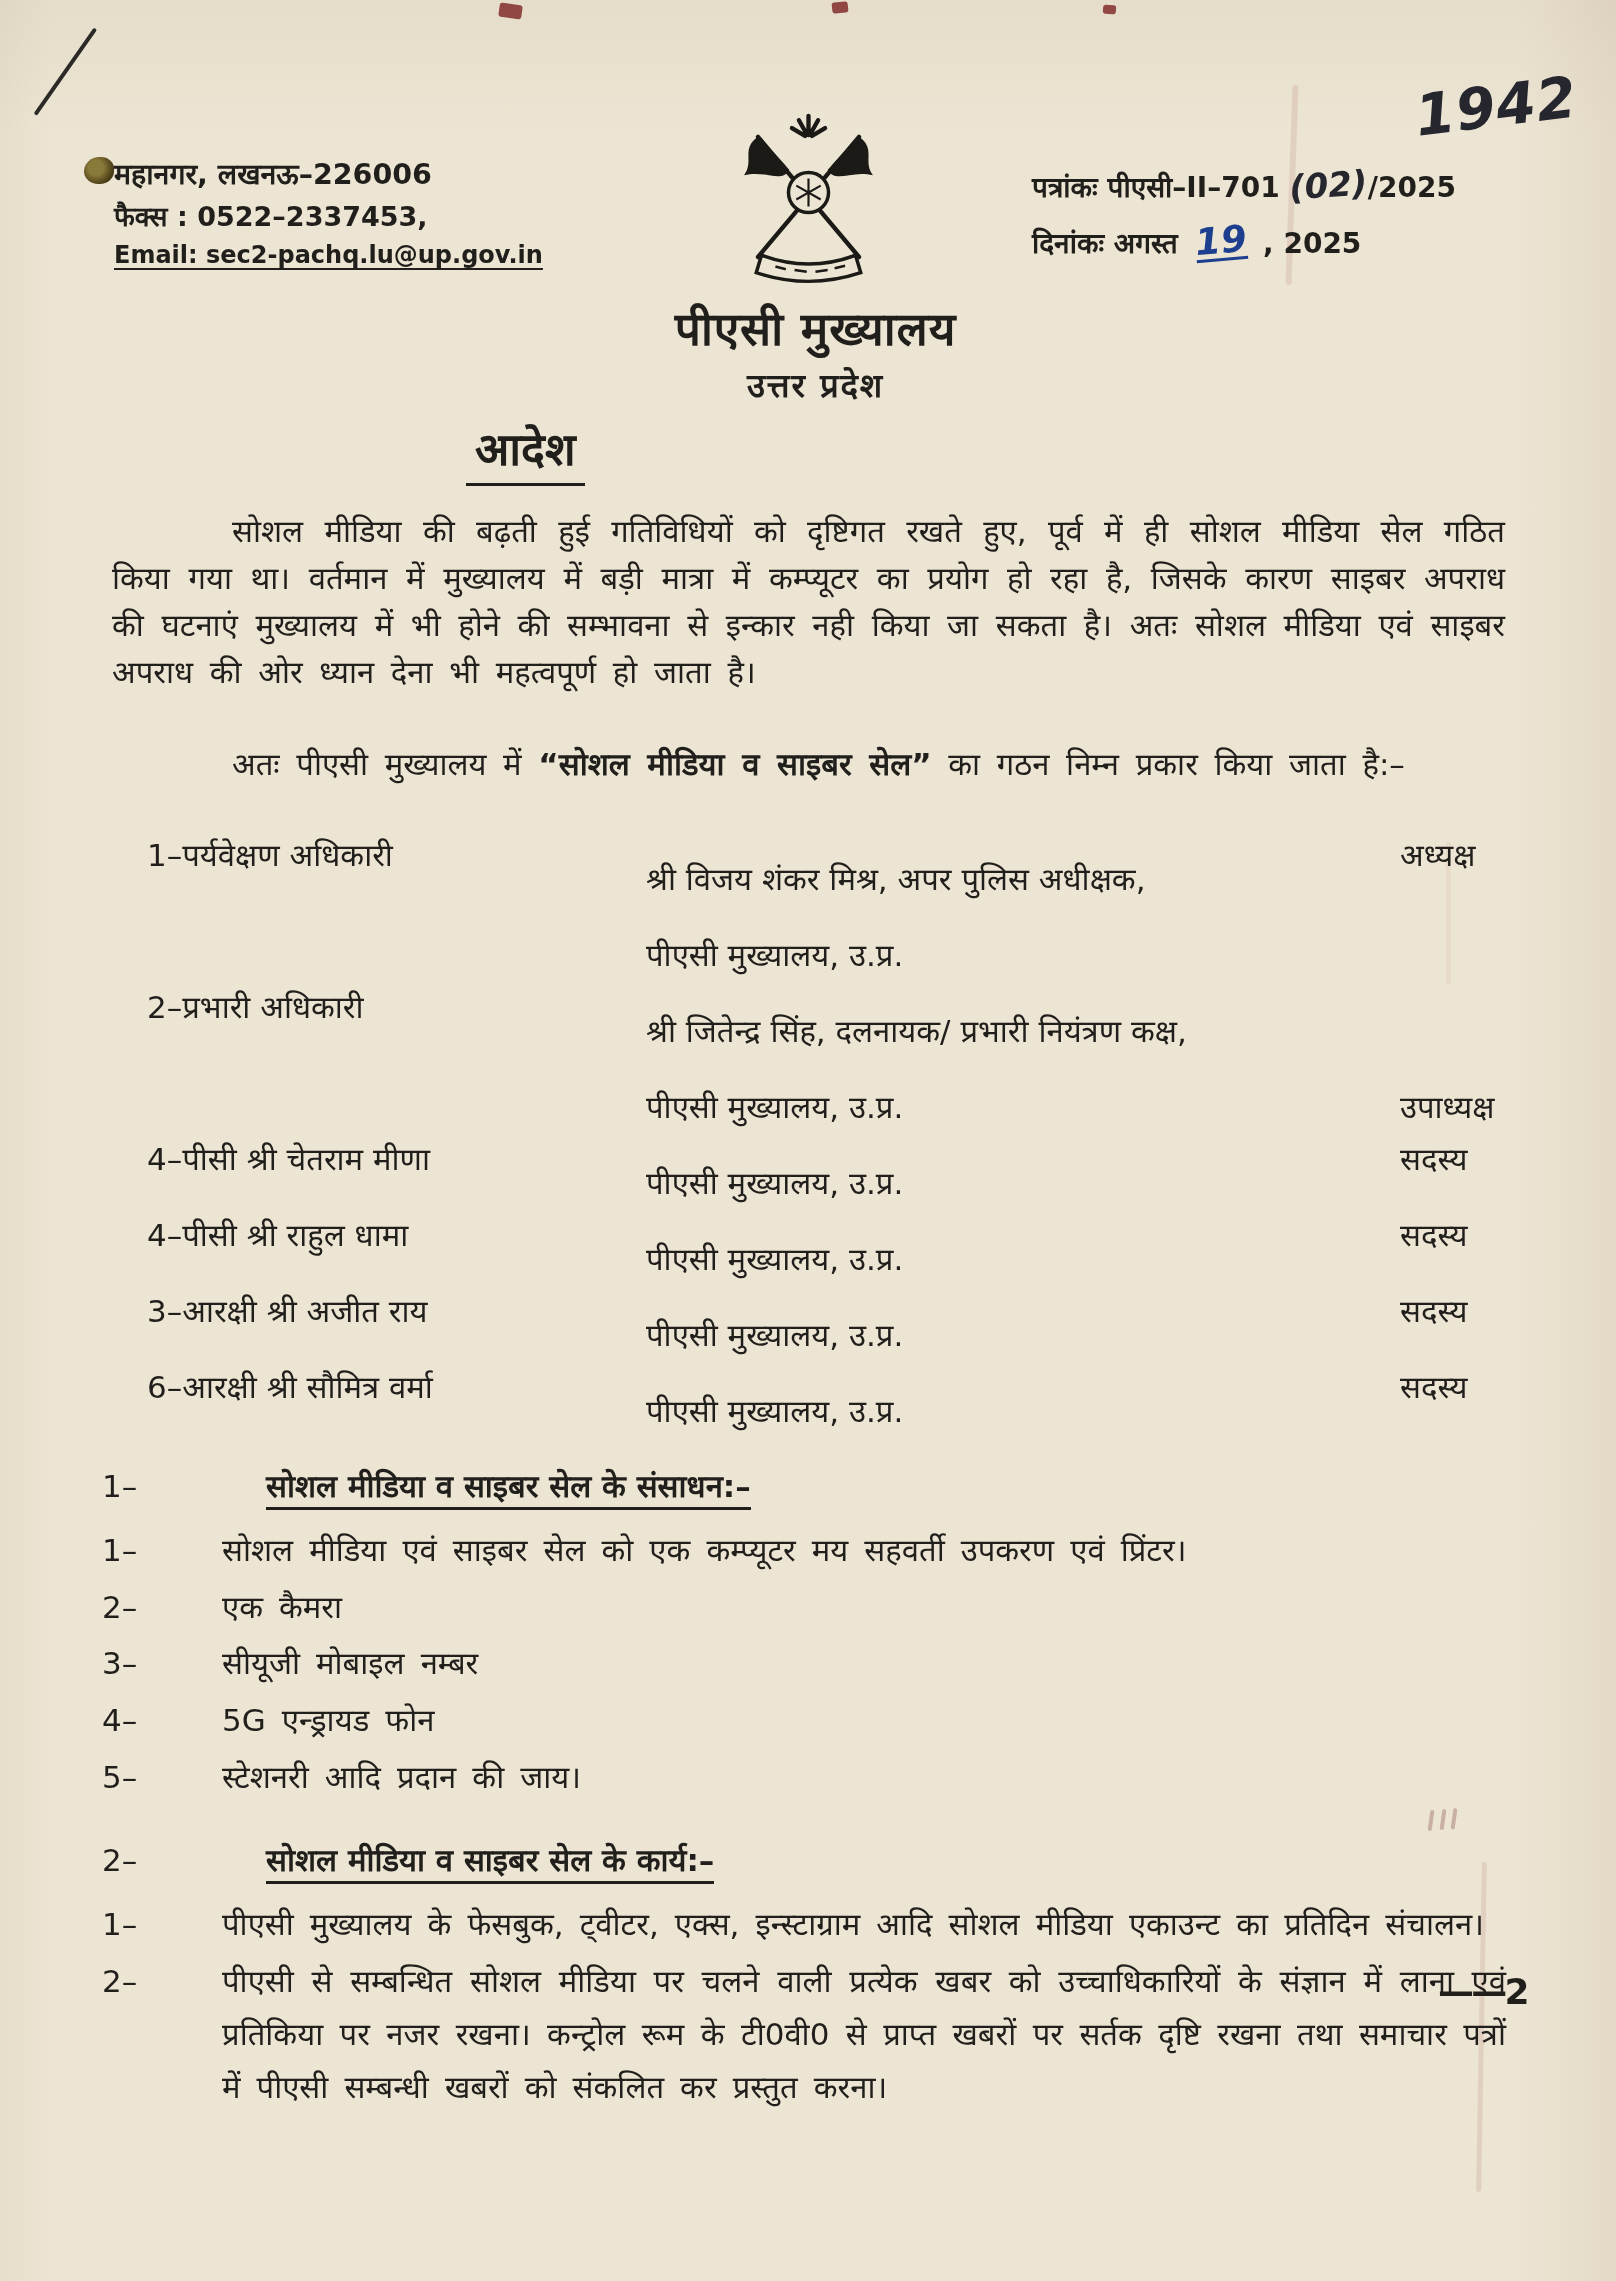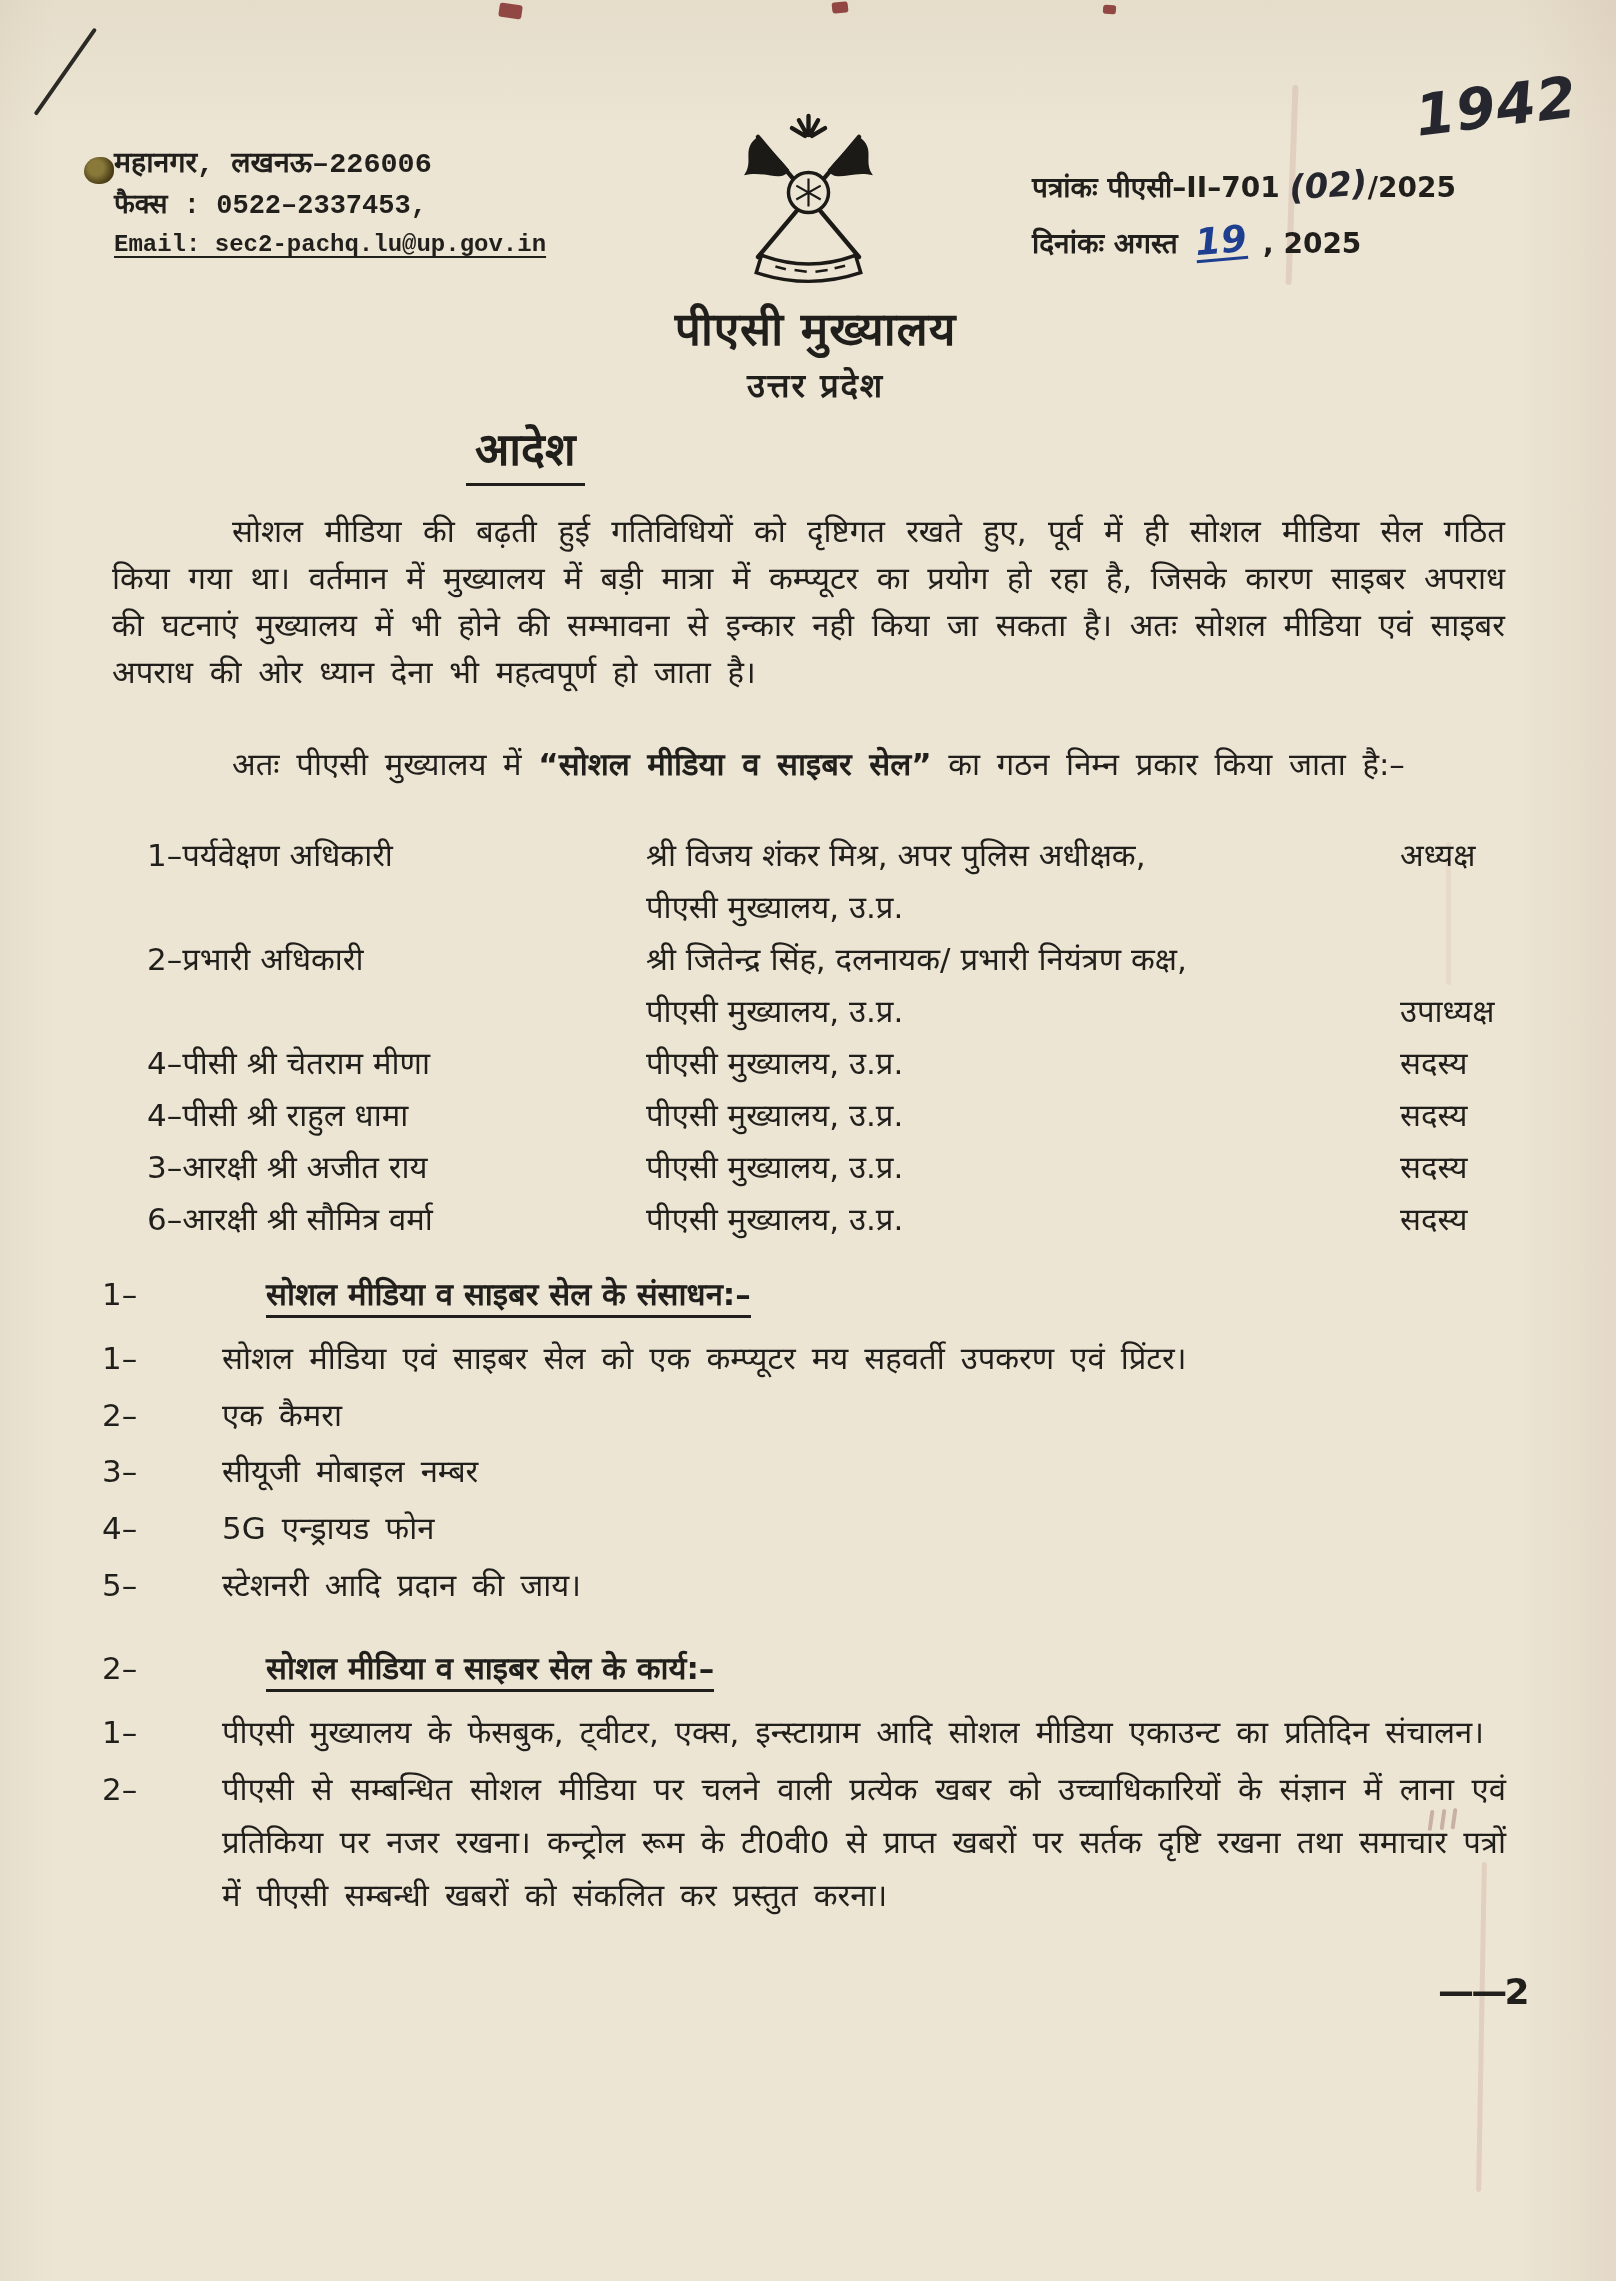--- a/index.html
+++ b/index.html
@@ -33,21 +33,21 @@
   .red-mark.m3 { left:1103px; top:5.3px; width:12.5px; height:9px; transform:rotate(4deg); }
   .streak { position:absolute; background:rgba(165,80,75,0.14); border-radius:3.6px; }
   .streak.s1 { left:1289px; top:85px;  width:6.2px; height:200px; transform:rotate(2deg); }
   .streak.s2 { left:1479px; top:1862px; width:5.3px; height:330px; transform:rotate(1deg); }
   .streak.s3 { left:1446px; top:842px; width:4.5px; height:143px; opacity:.5; }
   .ghost-mark { position:absolute; display:flex; gap:8px; opacity:.35; }
   .ghost-mark i { width:3.6px; height:21.4px; background:#8a5050; display:block; transform:rotate(12deg); border-radius:1.8px; }
   .ghost-mark.g1 { left:1429px; top:1809px; transform:rotate(-4deg); }
 
   
-  .addr { position:absolute; left:114px; top:143px; line-height:1.52;font-family:Liberation Mono, monospace; }
+  .addr { position:absolute; left:114px; top:153px; line-height:1.52; }
   .addr .l1 { font-size:28.5px; font-weight:700; }
   .addr .l2, .addr .l3 { font-size:27px; font-weight:600; }
   .addr .l4 { font-size:24px; font-weight:700; text-decoration:underline; text-underline-offset:5.3px; }
 
   .emblem { position:absolute; left:704px; top:107px; width:209px; height:192px; }
 
   .org { position:absolute; left:624px; top:296px; width:383px; text-align:center; }
   .org .name   { font-size:46px; font-weight:700; letter-spacing:0.9px; }
   .org .region { font-size:33px; font-weight:600; margin-top:3.6px; letter-spacing:1.8px; }
 
@@ -72,21 +72,21 @@
     font-size:31px; line-height:47px; text-align:justify; word-spacing:0.22em;
     text-indent:120px; margin:10px;
   }
   .para.p1 { margin-top:21.4px; }
   .para.p2 { margin-top:45px; }
   .para b { font-weight:700; }
 
   .committee { margin-top:41px; padding-left:45px; font-size:31px; line-height:52px; }
   .crow { display:grid; grid-template-columns:499px 713px auto; align-items:start; }
   .crow .des { white-space:nowrap; }
-  .crow .det div { white-space:nowrap; }
+  .crow .det div { white-space:nowrap;margin-top:24px; }
   .crow .role { white-space:nowrap; padding-left:41px; }
   .crow .role.bottom { align-self:end; }
 
   .section { margin-top:23px; font-size:31px; }
   .sec-head { display:grid; grid-template-columns:120px 1fr; line-height:52px; margin-bottom:12.5px; }
   .sec-head .ht { font-weight:700;margin-left:44px; }
   .sec-head .ht span { border-bottom:3.6px solid #211f1c; padding-bottom:3.6px; }
   .sec-item { display:grid; grid-template-columns:120px 1fr; line-height:53px; margin-bottom:3.6px; }
   .sec-item .it { text-align:justify; word-spacing:0.2em; padding-right:9px; }
   .sec-item .it.narrow { max-width:1052px; }

